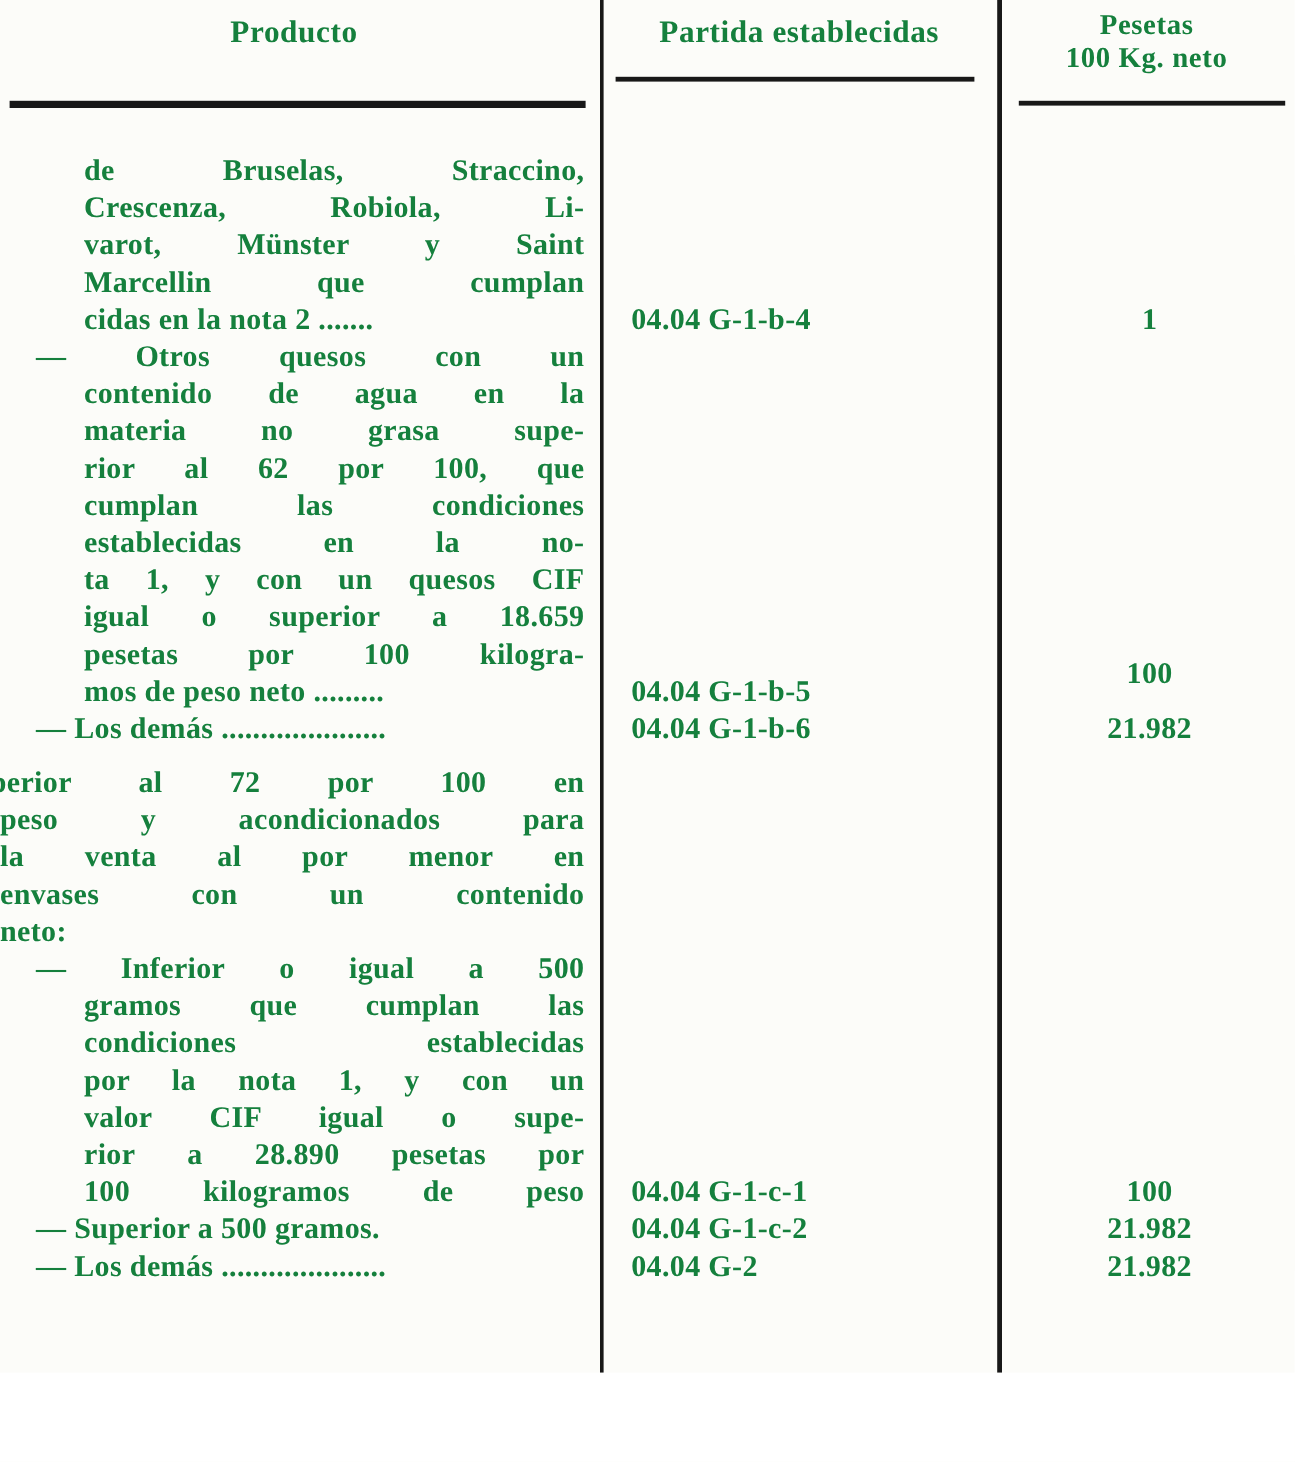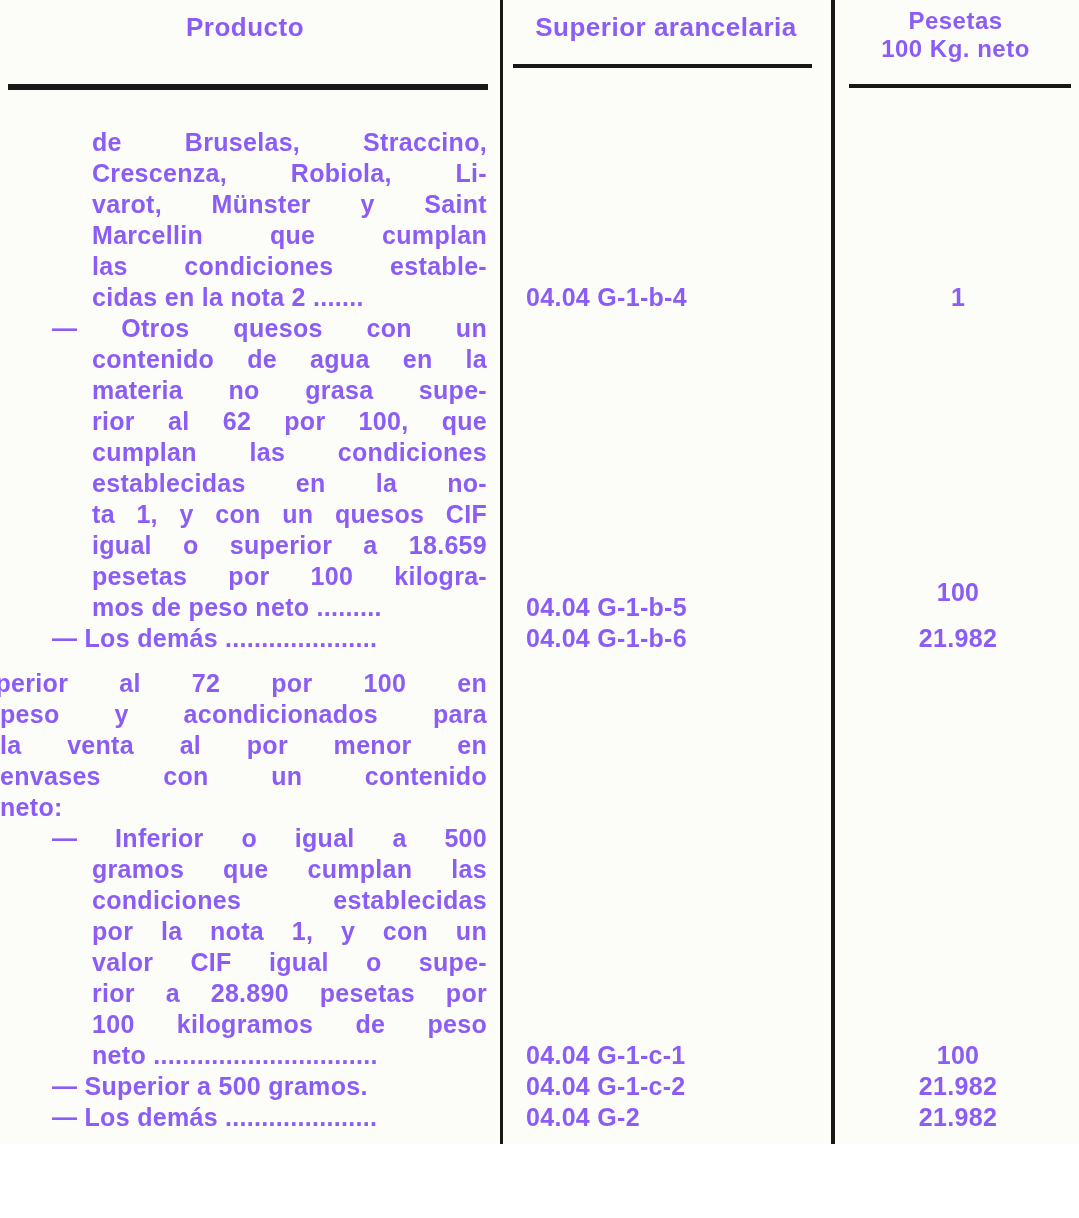--- a/index.html
+++ b/index.html
@@ -2,22 +2,22 @@
 <html><head>
 <meta charset="utf-8">
 <style>
   * { margin: 0; padding: 0; box-sizing: border-box; }
   html, body { background: #ffffff; }
   .page {
     position: relative;
     width: 1079px;
     height: 1144px;
     background: #fcfcf9;
-    color: #8b5cf6;
-    font-family: Liberation Sans, sans-serif;
+    color: #15803d;
+    font-family: Liberation Serif, serif;
     font-weight: 700;
     overflow: hidden;
   }
   
   .vrule { position: absolute; top: 0; height: 1186px; background: #181818; }
   .vrule-1 { left: 500px; width: 3px; }
   .vrule-2 { left: 831px; width: 4px; }
   
   .hrule { position: absolute; background: #181818; }
   .hrule-producto { left: 8px;   top: 84px; width: 480px; height: 6px; }
@@ -34,57 +34,56 @@
   .h-pesetas  { left: 832px; top: 7px;  width: 247px; font-size: 24px; line-height: 28px; }
   
   .tbody {
     position: absolute; left: 0; top: 127px; width: 1079px;
     font-size: 25px; line-height: 31px; letter-spacing: 0.3px;
   }
   .trow { display: grid; grid-template-columns: 500px 331px 248px; align-items: end; }
   .tbody .trow:nth-child(4) { margin-top: 14px; }
   .tbody .trow:nth-child(5) { }
   .product { padding-right: 13px; }
-  .row-continuation .product, .row-dash .product { padding-left: 92px; }
+  .row-continuation .product, .row-dash .product { padding-left: 70px; }
   .row-dash .tline.first { text-indent: -40px; }
   .row-flush .product { }
   .row-flush .tline.first { text-indent: -37px; }
   .tline { text-align: justify; text-align-last: justify; }
   .tline.last { text-align-last: left; }
   .code { padding-left: 26px; white-space: nowrap; }
   .value { text-align: center; padding-left: 6px; }
   .value.raised { position: relative; top: -15px; }
 </style>
 </head>
 <body>
 
 <div class="page">
 
   <div class="vrule vrule-1"></div>
   <div class="vrule vrule-2"></div>
 
   <div class="h-col h-producto">Producto</div>
-  <div class="h-col h-partida">Superior arancelaria</div>
+  <div class="h-col h-partida">Partida establecidas</div>
   <div class="h-col h-pesetas">
     <div>Pesetas</div>
     <div>100 Kg. neto</div>
   </div>
 
   <div class="hrule hrule-producto"></div>
   <div class="hrule hrule-partida"></div>
   <div class="hrule hrule-pesetas"></div>
 
   <div class="tbody" id="tbody">
       <div class="trow row-continuation">
         <div class="cell product">
           <div class="tline first">de Bruselas, Straccino,</div>
           <div class="tline">Crescenza, Robiola, Li-</div>
           <div class="tline">varot, Münster y Saint</div>
           <div class="tline">Marcellin que cumplan</div>
-          <div class="tline">las condiciones estable-</div>
           <div class="tline last">cidas en la nota 2 .......</div>
         </div>
         <div class="cell code">04.04 G-1-b-4</div>
         <div class="cell value">1</div>
       </div>
       <div class="trow row-dash">
         <div class="cell product">
           <div class="tline first">— Otros quesos con un</div>
           <div class="tline">contenido de agua en la</div>
           <div class="tline">materia no grasa supe-</div>
@@ -119,21 +118,20 @@
       </div>
       <div class="trow row-dash">
         <div class="cell product">
           <div class="tline first">— Inferior o igual a 500</div>
           <div class="tline">gramos que cumplan las</div>
           <div class="tline">condiciones establecidas</div>
           <div class="tline">por la nota 1, y con un</div>
           <div class="tline">valor CIF igual o supe-</div>
           <div class="tline">rior a 28.890 pesetas por</div>
           <div class="tline">100 kilogramos de peso</div>
-          <div class="tline last">neto ...............................</div>
         </div>
         <div class="cell code">04.04 G-1-c-1</div>
         <div class="cell value">100</div>
       </div>
       <div class="trow row-dash">
         <div class="cell product">
           <div class="tline first last">— Superior a 500 gramos.</div>
         </div>
         <div class="cell code">04.04 G-1-c-2</div>
         <div class="cell value">21.982</div>

